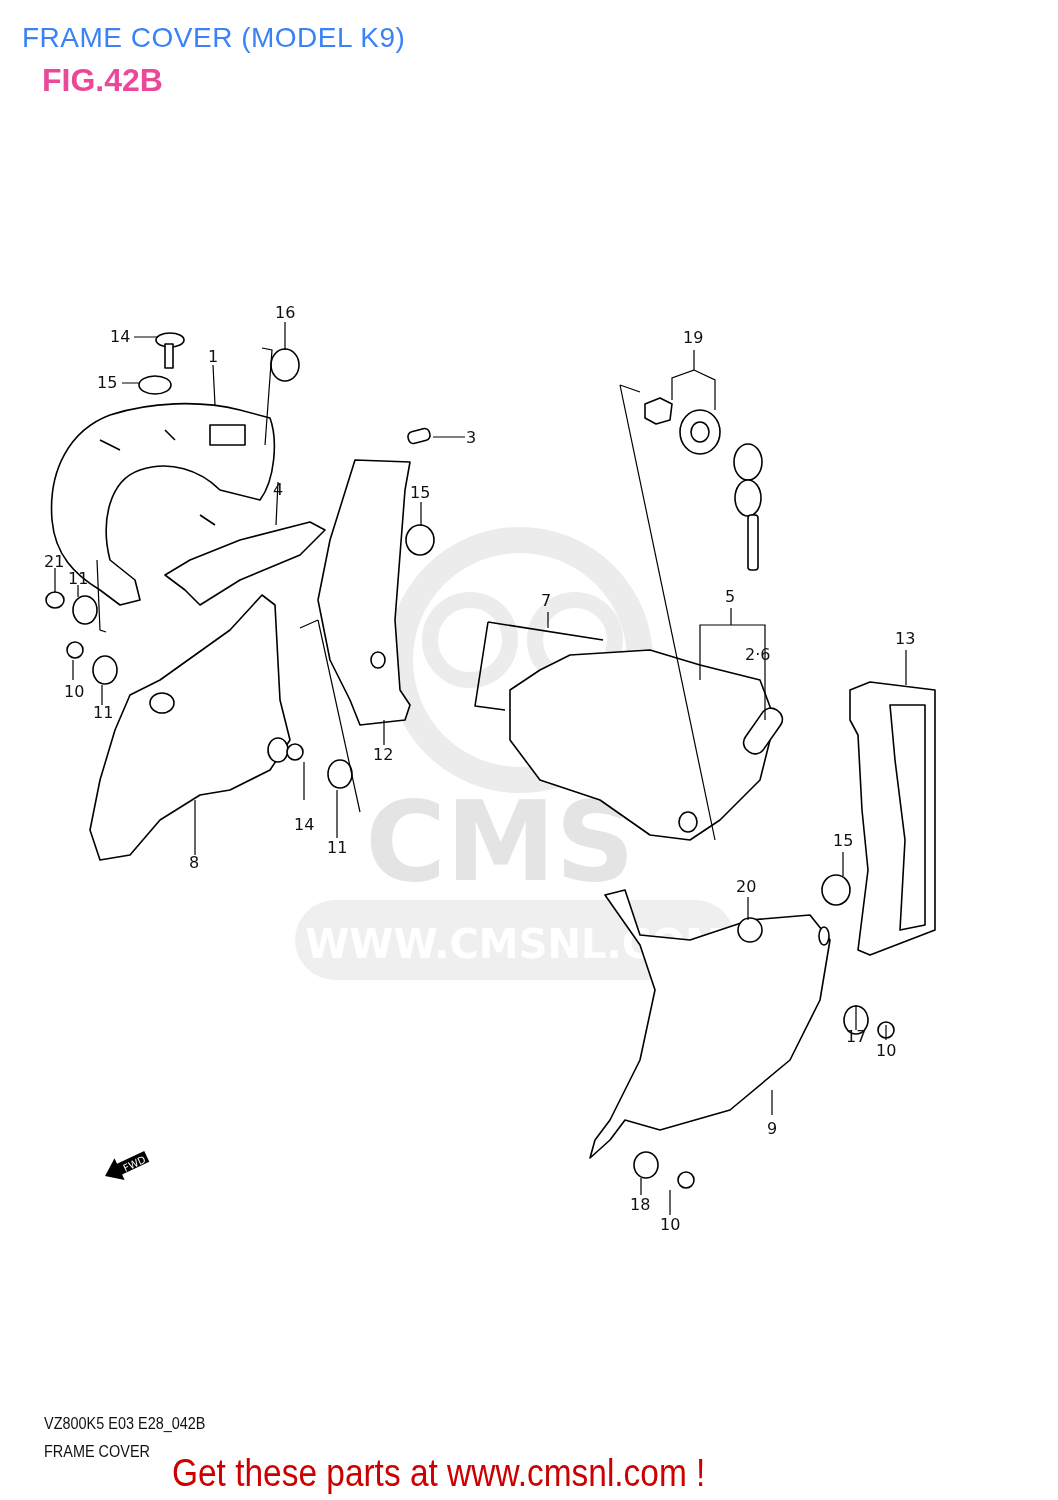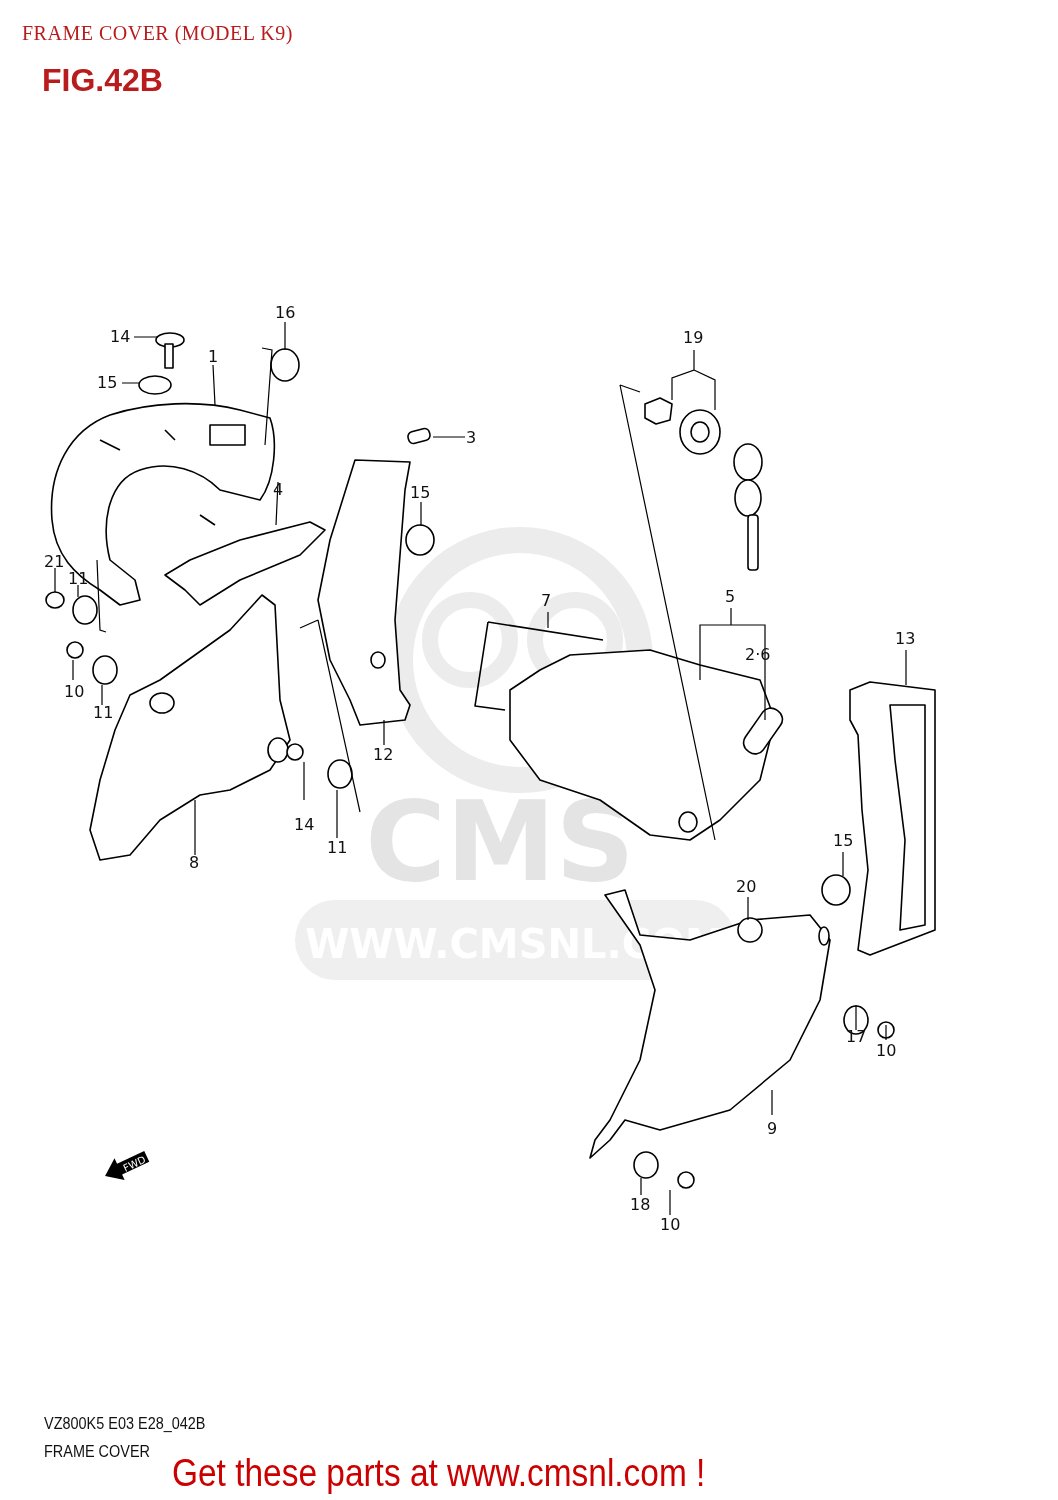--- a/index.html
+++ b/index.html
@@ -1,18 +1,18 @@
 <!DOCTYPE html>
 <html><head>
 <meta charset="utf-8">
 <style>
   html, body { margin: 0; padding: 0; background: #ffffff; }
   body { width: 1058px; height: 1500px; position: relative; overflow: hidden; font-family: "Liberation Sans", sans-serif; }
-  .hdr-title { position: absolute; left: 22px; top: 22px; font-size: 20px; color: #b91c1c; letter-spacing: 0.5px; font-family: Liberation Serif, serif; }
-  .fig-no { position: absolute; left: 42px; top: 62px; font-size: 32px; font-weight: bold; color: #b91c1c; font-family: "Liberation Sans", sans-serif; }
+  .hdr-title { position: absolute; left: 22px; top: 22px; font-size: 28px; color: #3b82f6; letter-spacing: 0.5px; font-family: Liberation Sans, sans-serif; }
+  .fig-no { position: absolute; left: 42px; top: 62px; font-size: 32px; font-weight: bold; color: #ec4899; font-family: "Liberation Sans", sans-serif; }
   .footer-code { position: absolute; left: 44px; top: 1414px; font-size: 17px; color: #111; font-family: "Liberation Sans Narrow", "Liberation Sans", sans-serif; transform: scaleX(0.85); transform-origin: left; }
   .footer-title { position: absolute; left: 44px; top: 1442px; font-size: 17px; color: #111; transform: scaleX(0.85); transform-origin: left; }
   .promo { position: absolute; left: 172px; top: 1452px; font-size: 38px; color: #cc0000; transform: scaleX(0.88); transform-origin: left; white-space: nowrap; }
   svg.diagram { position: absolute; left: 0; top: 0; }
   .callout { font-family: "DejaVu Sans", sans-serif; font-size: 16px; fill: #111; }
   .wm { font-family: "DejaVu Sans", sans-serif; font-weight: bold; fill: #e4e4e4; }
 </style>
 </head>
 <body>
 

